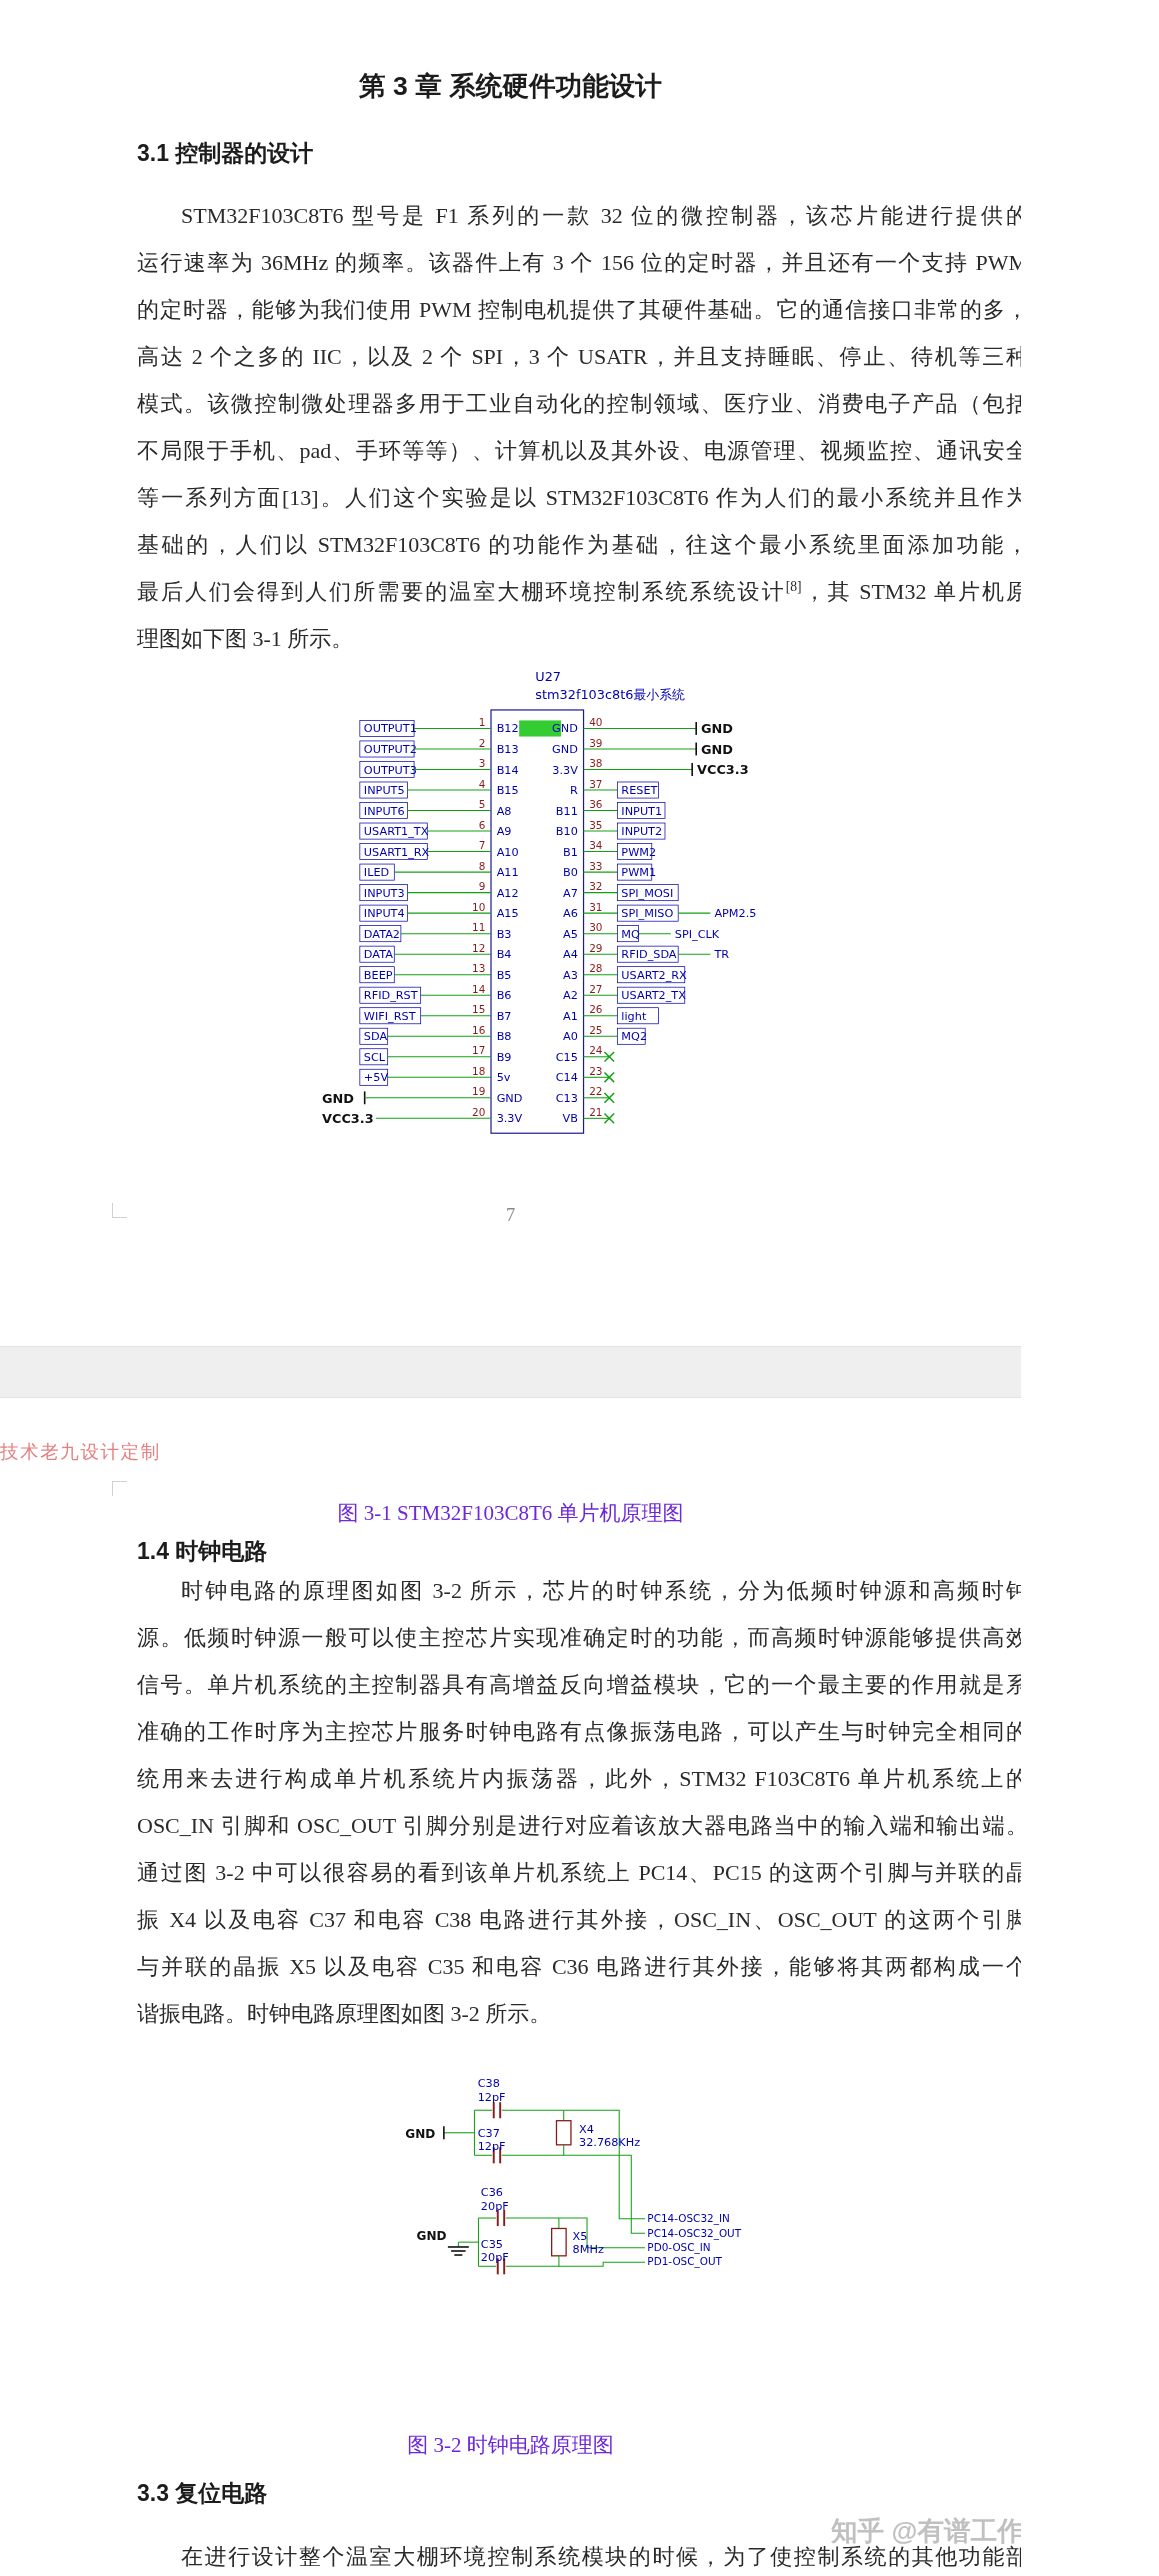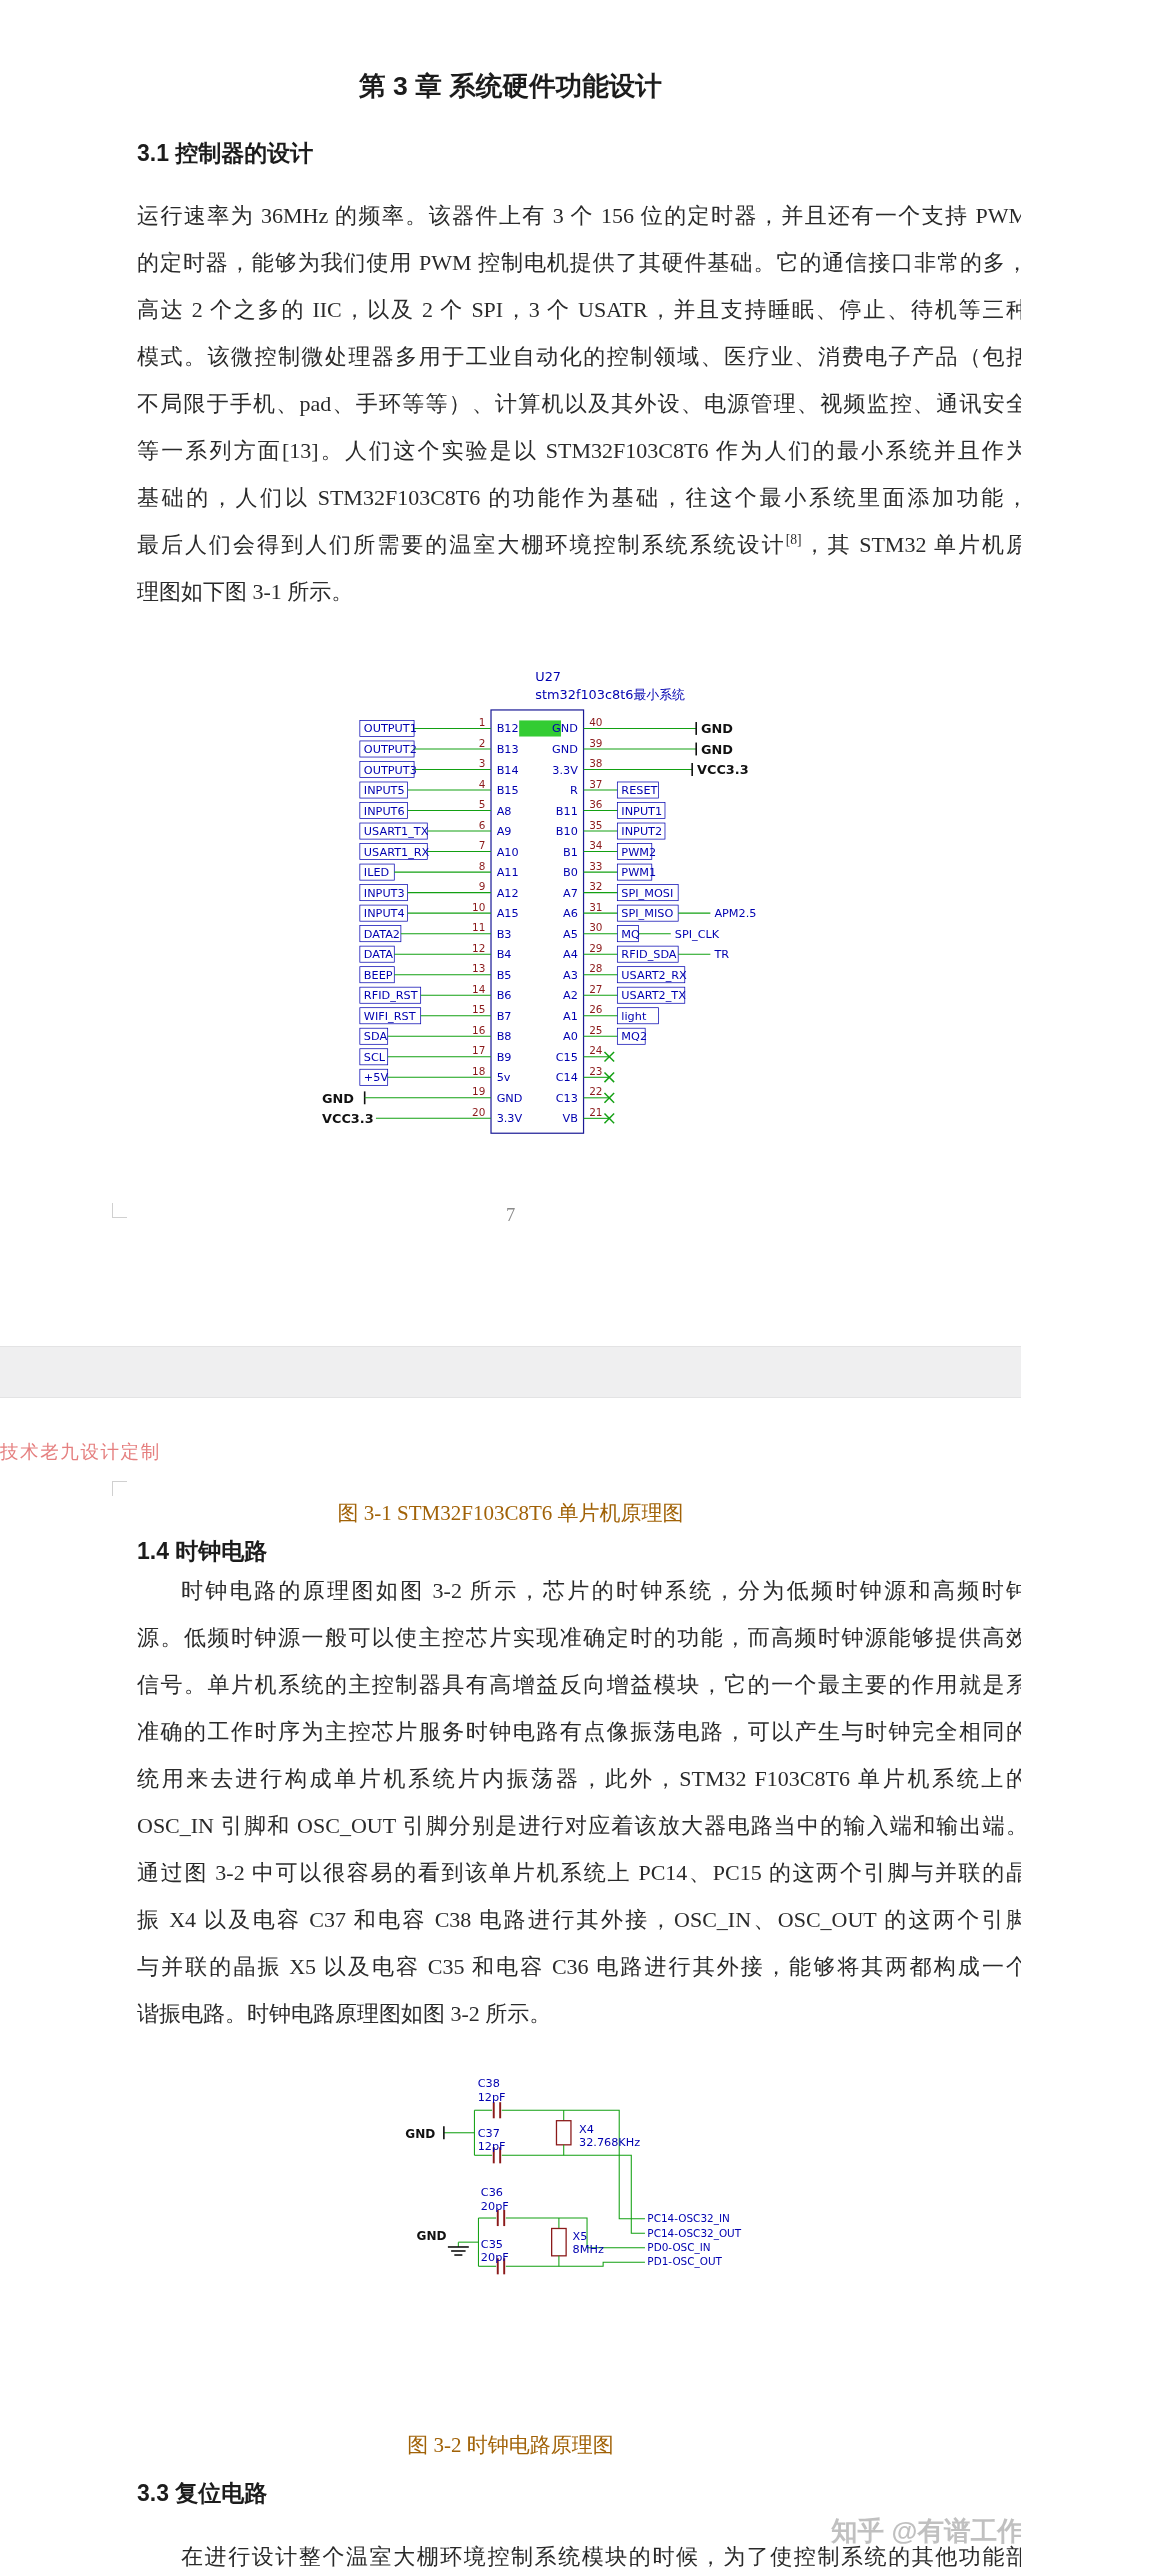--- a/index.html
+++ b/index.html
@@ -9,21 +9,21 @@
   .chapter{position:absolute;left:0;top:68px;width:100%;text-align:center;
            font-family:"Liberation Sans","DejaVu Sans",sans-serif;font-weight:700;
            font-size:26.6px;color:#1c1c1c}
   .sec{position:absolute;left:137px;font-family:"Liberation Sans","DejaVu Sans",sans-serif;
        font-weight:700;font-size:23px;color:#1c1c1c}
   .para{position:absolute;left:137px;width:891px;font-size:22px;color:#2a2a2a}
   .tline{height:47px;line-height:47px;text-align:justify;text-align-last:justify;overflow:hidden}
   .tline.lastline{text-align-last:left}
   .tline.indent{text-indent:2em}
   .tline sup{font-size:0.62em;vertical-align:super;line-height:0}
-  .caption{position:absolute;left:0;width:100%;text-align:center;font-size:21px;color:#a16207}
+  .caption{position:absolute;left:0;width:100%;text-align:center;font-size:21px;color:#6d28d9}
   .pageno{position:absolute;left:0;top:1205px;width:100%;text-align:center;font-size:18.5px;color:#8a8a8a}
   .band{position:absolute;left:0;top:1346px;width:1159px;height:52px;background:#efeff0;
         border-top:0.8px solid #e3e3e4;border-bottom:0.8px solid #e3e3e4}
   .mark{position:absolute;width:14.5px;height:14.5px}
   .mark.bl{border-left:1.6px solid #d0d0d0;border-bottom:1.6px solid #d0d0d0}
   .mark.br{border-right:1.6px solid #d0d0d0;border-bottom:1.6px solid #d0d0d0}
   .mark.tl{border-left:1.6px solid #d0d0d0;border-top:1.6px solid #d0d0d0}
   .mark.tr{border-right:1.6px solid #d0d0d0;border-top:1.6px solid #d0d0d0}
   .wm-red{position:absolute;left:0;top:1439px;width:100%;font-size:18.5px;
           letter-spacing:1.6px;color:#e57f7f;font-family:"Liberation Sans","DejaVu Sans",sans-serif}
@@ -35,20 +35,21 @@
 </head>
 <body>
 
 <div class="screen">
 
   <h1 class="chapter">第 3 章  系统硬件功能设计</h1>
 
   <h2 class="sec" style="top:138px">3.1  控制器的设计</h2>
 
   <div class="para" style="top:192px">
+      <div class="tline indent">STM32F103C8T6 型号是 F1 系列的一款 32 位的微控制器，该芯片能进行提供的</div>
       <div class="tline">运行速率为 36MHz 的频率。该器件上有 3 个 156 位的定时器，并且还有一个支持 PWM</div>
       <div class="tline">的定时器，能够为我们使用 PWM 控制电机提供了其硬件基础。它的通信接口非常的多，</div>
       <div class="tline">高达 2 个之多的 IIC，以及 2 个 SPI，3 个 USATR，并且支持睡眠、停止、待机等三种</div>
       <div class="tline">模式。该微控制微处理器多用于工业自动化的控制领域、医疗业、消费电子产品（包括</div>
       <div class="tline">不局限于手机、pad、手环等等）、计算机以及其外设、电源管理、视频监控、通讯安全</div>
       <div class="tline">等一系列方面[13]。人们这个实验是以 STM32F103C8T6 作为人们的最小系统并且作为</div>
       <div class="tline">基础的，人们以 STM32F103C8T6 的功能作为基础，往这个最小系统里面添加功能，</div>
       <div class="tline"><span>最后人们会得到人们所需要的温室大棚环境控制系统系统设计</span><sup>[8]</sup><span>，其 STM32 单片机原</span></div>
       <div class="tline lastline">理图如下图 3-1 所示。</div>
     </div>

